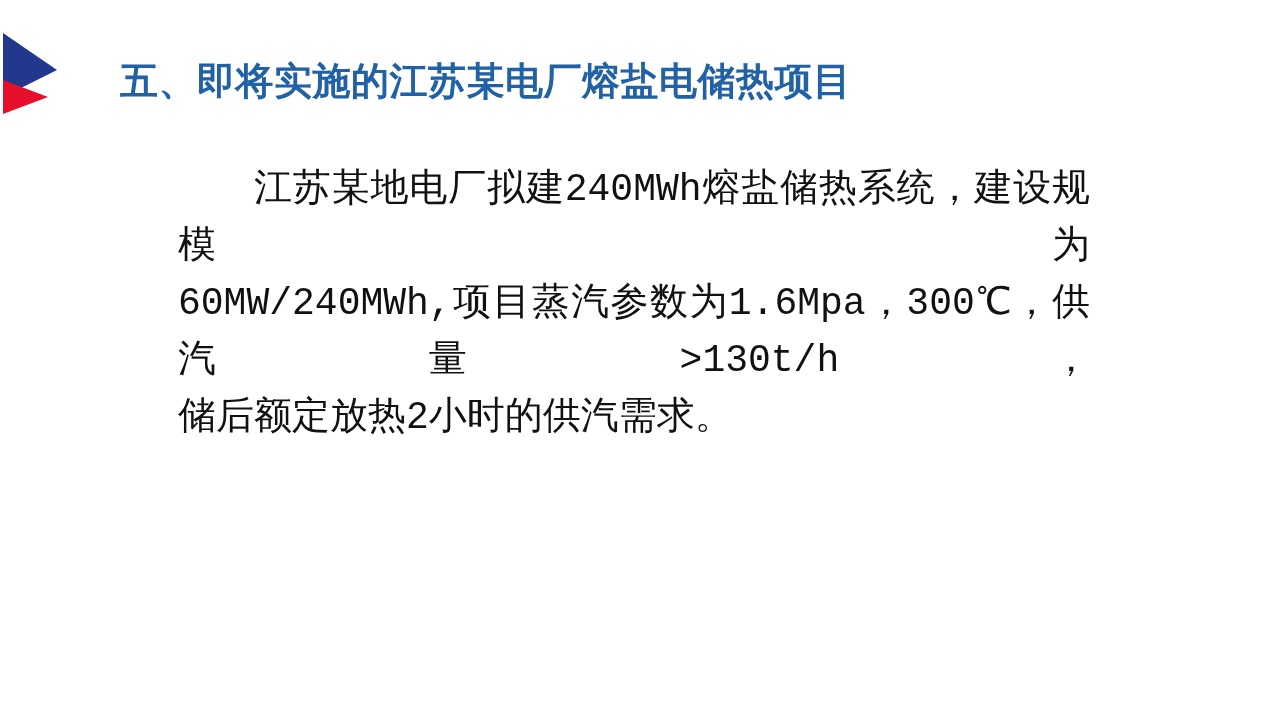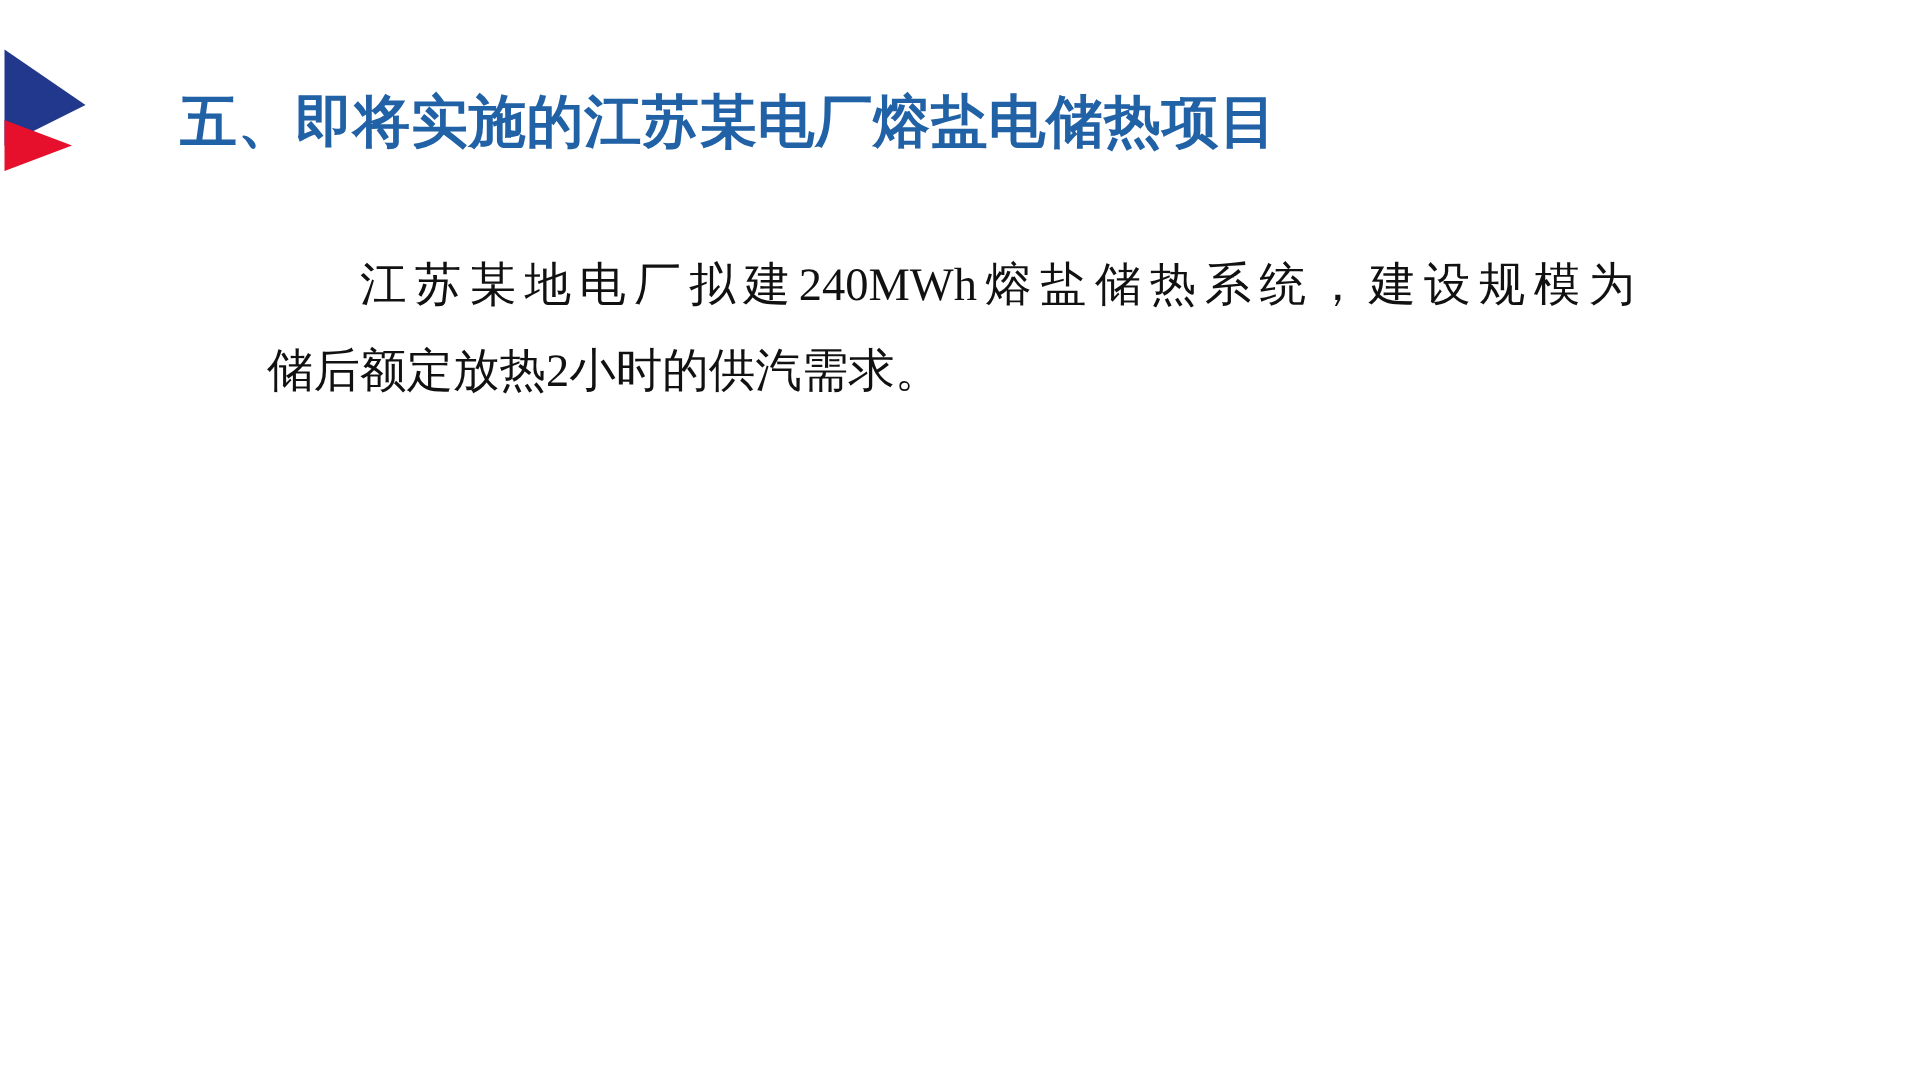--- a/index.html
+++ b/index.html
@@ -35,24 +35,24 @@
     letter-spacing: 0.5px;
     color: var(--title-color, #2161a5);
     font-family: "Liberation Serif", "DejaVu Serif", serif;
     white-space: nowrap;
   }
   .body-paragraph {
     position: absolute;
     left: 178px;
     top: 161px;
     width: 912px;
-    font-size: 31px;
+    font-size: 38px;
     line-height: 57px;
     color: var(--body-text-color, #111111);
-    font-family: Liberation Serif, serif;
+    font-family: Liberation Mono, monospace;
   }
   .body-line {
     text-align: justify;
     text-align-last: justify;
     text-justify: inter-character;
   }
   .body-line.first {
     text-indent: 2em;
   }
   .body-line.last {
@@ -67,16 +67,17 @@
 
   <svg class="corner-decoration" viewBox="0 0 70 130" xmlns="http://www.w3.org/2000/svg" aria-hidden="true">
     <polygon points="3,33 57,70 3,97" fill="#21388c"></polygon>
     <polygon points="3,80 48,97 3,114" fill="#e60f2c"></polygon>
   </svg>
 
   <h1 class="slide-title">五、即将实施的江苏某电厂熔盐电储热项目</h1>
 
   <div class="body-paragraph">
     <div class="body-line first">江苏某地电厂拟建240MWh熔盐储热系统，建设规模为</div>
+    <div class="body-line">60MW/240MWh,项目蒸汽参数为1.6Mpa，300℃，供汽量&gt;130t/h，</div>
     <div class="body-line last">储后额定放热2小时的供汽需求。</div>
   </div>
 
 </div>
 
 </body></html>

